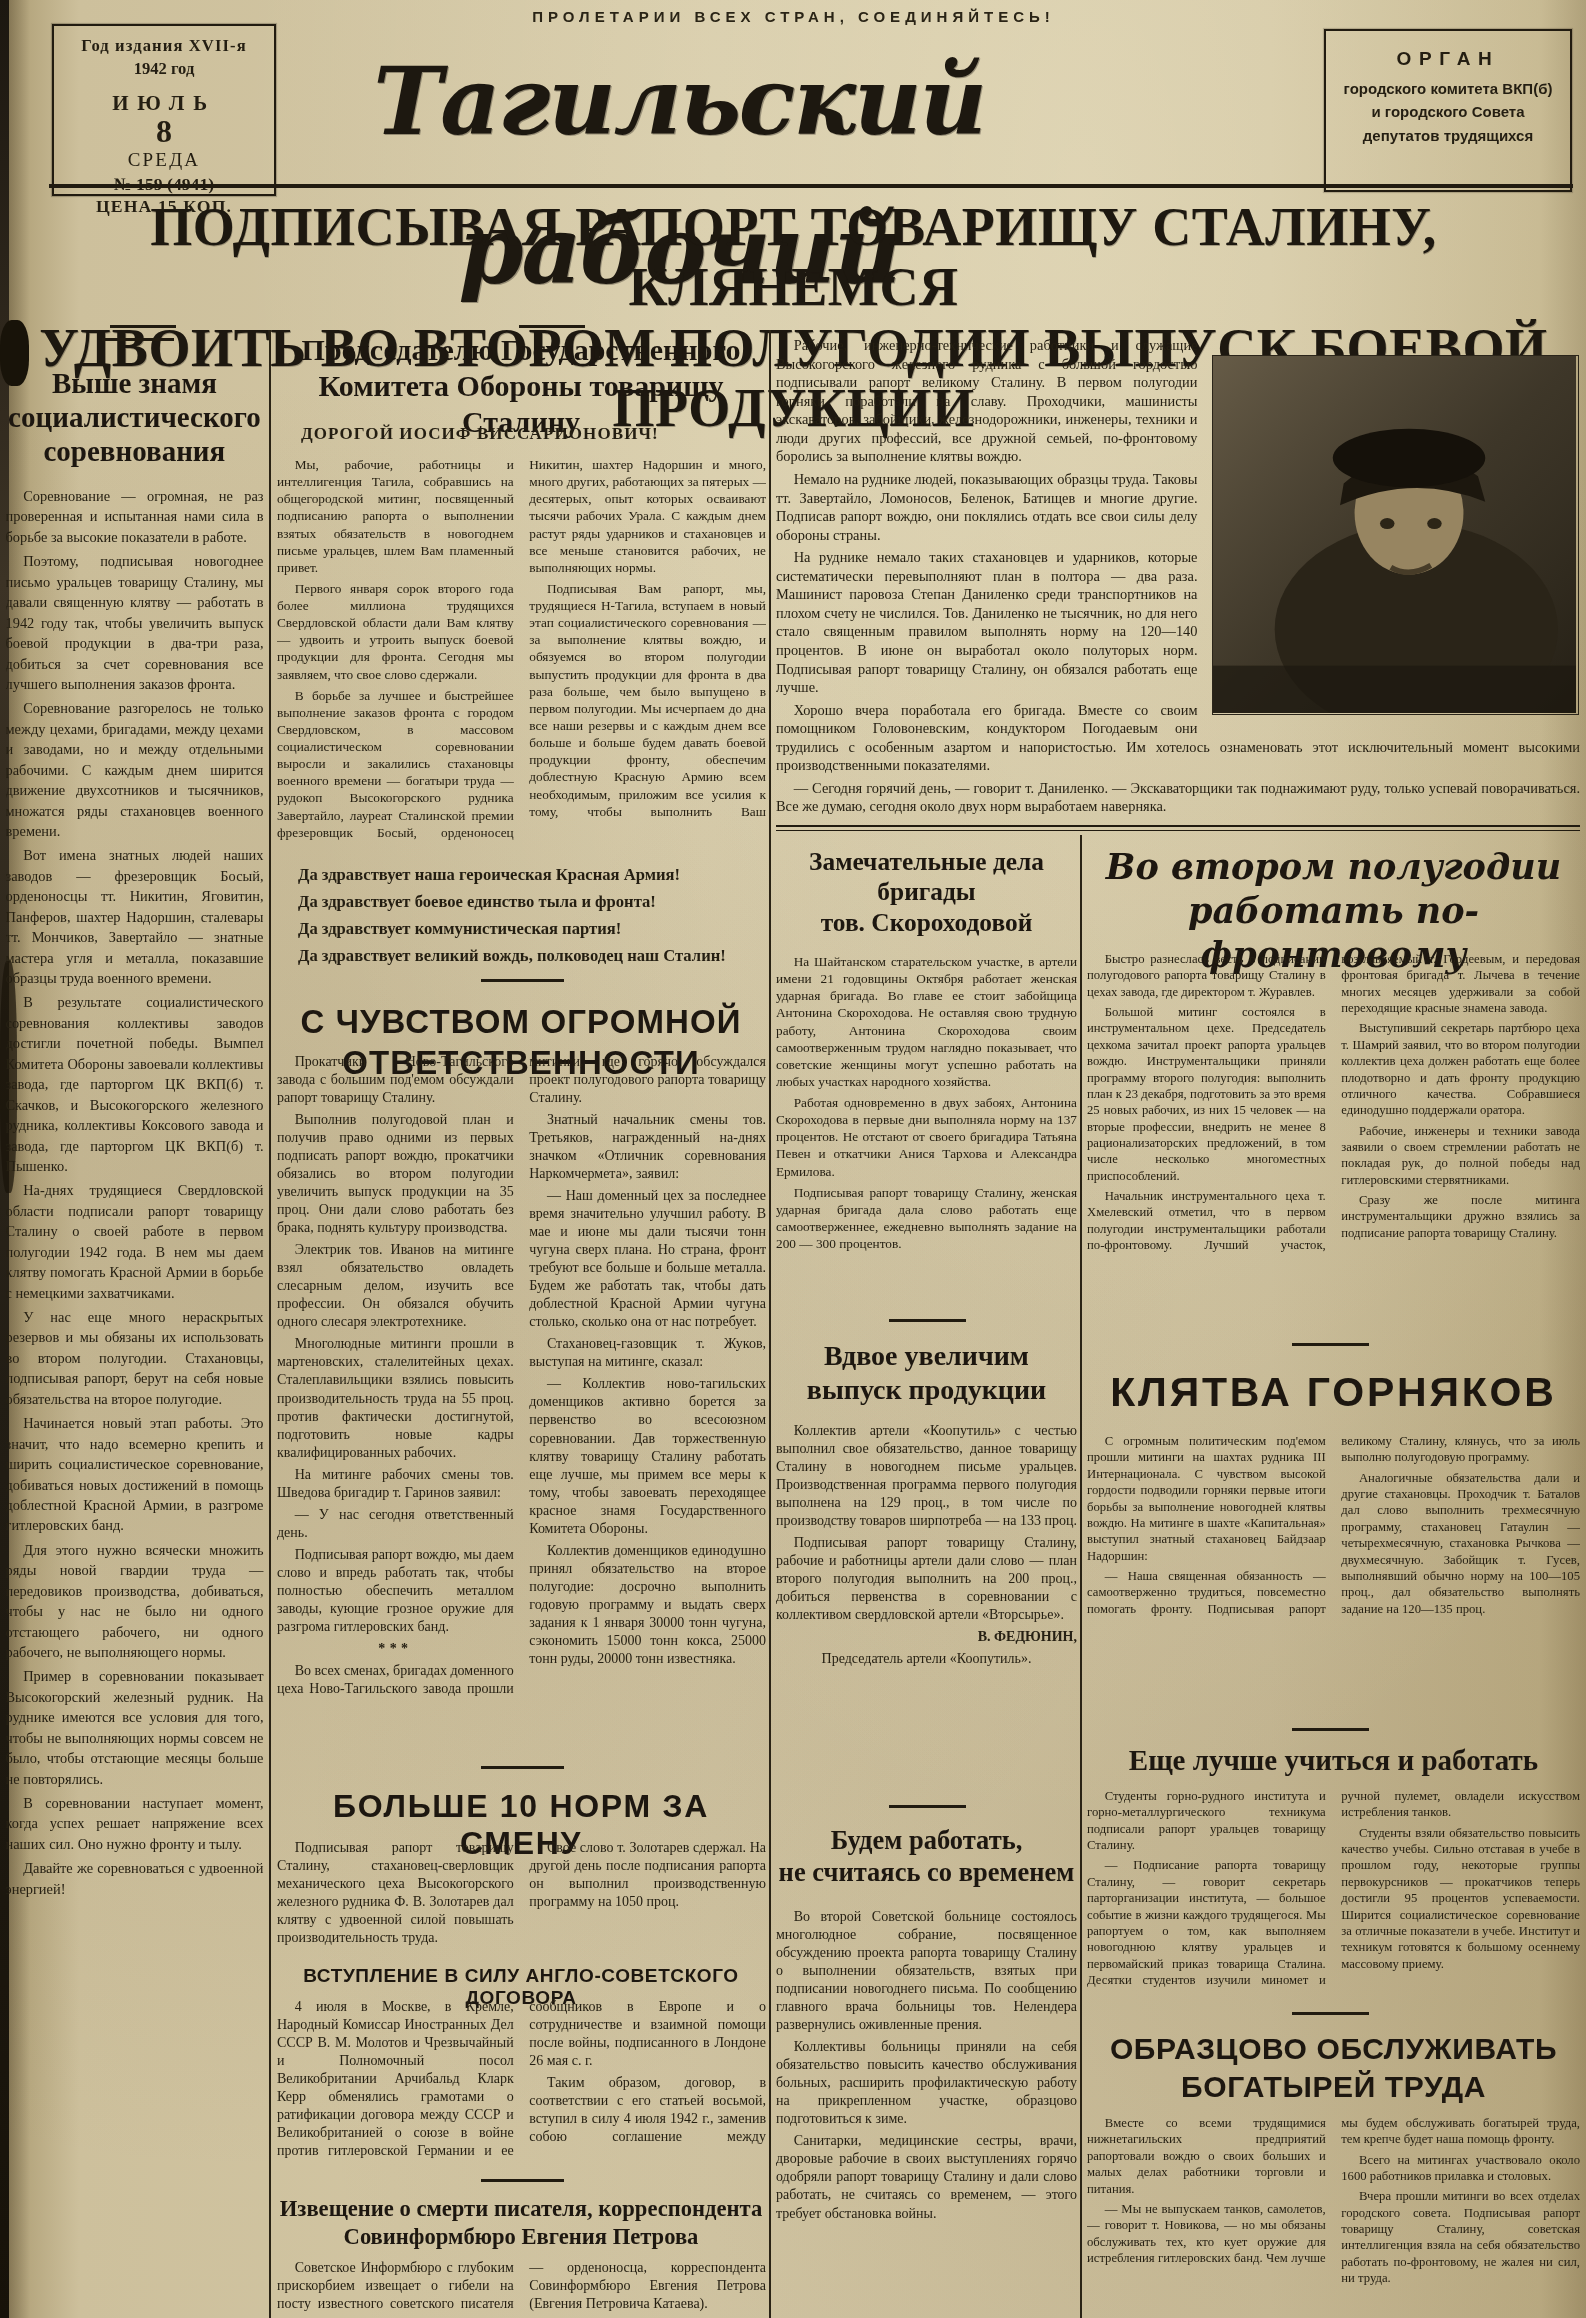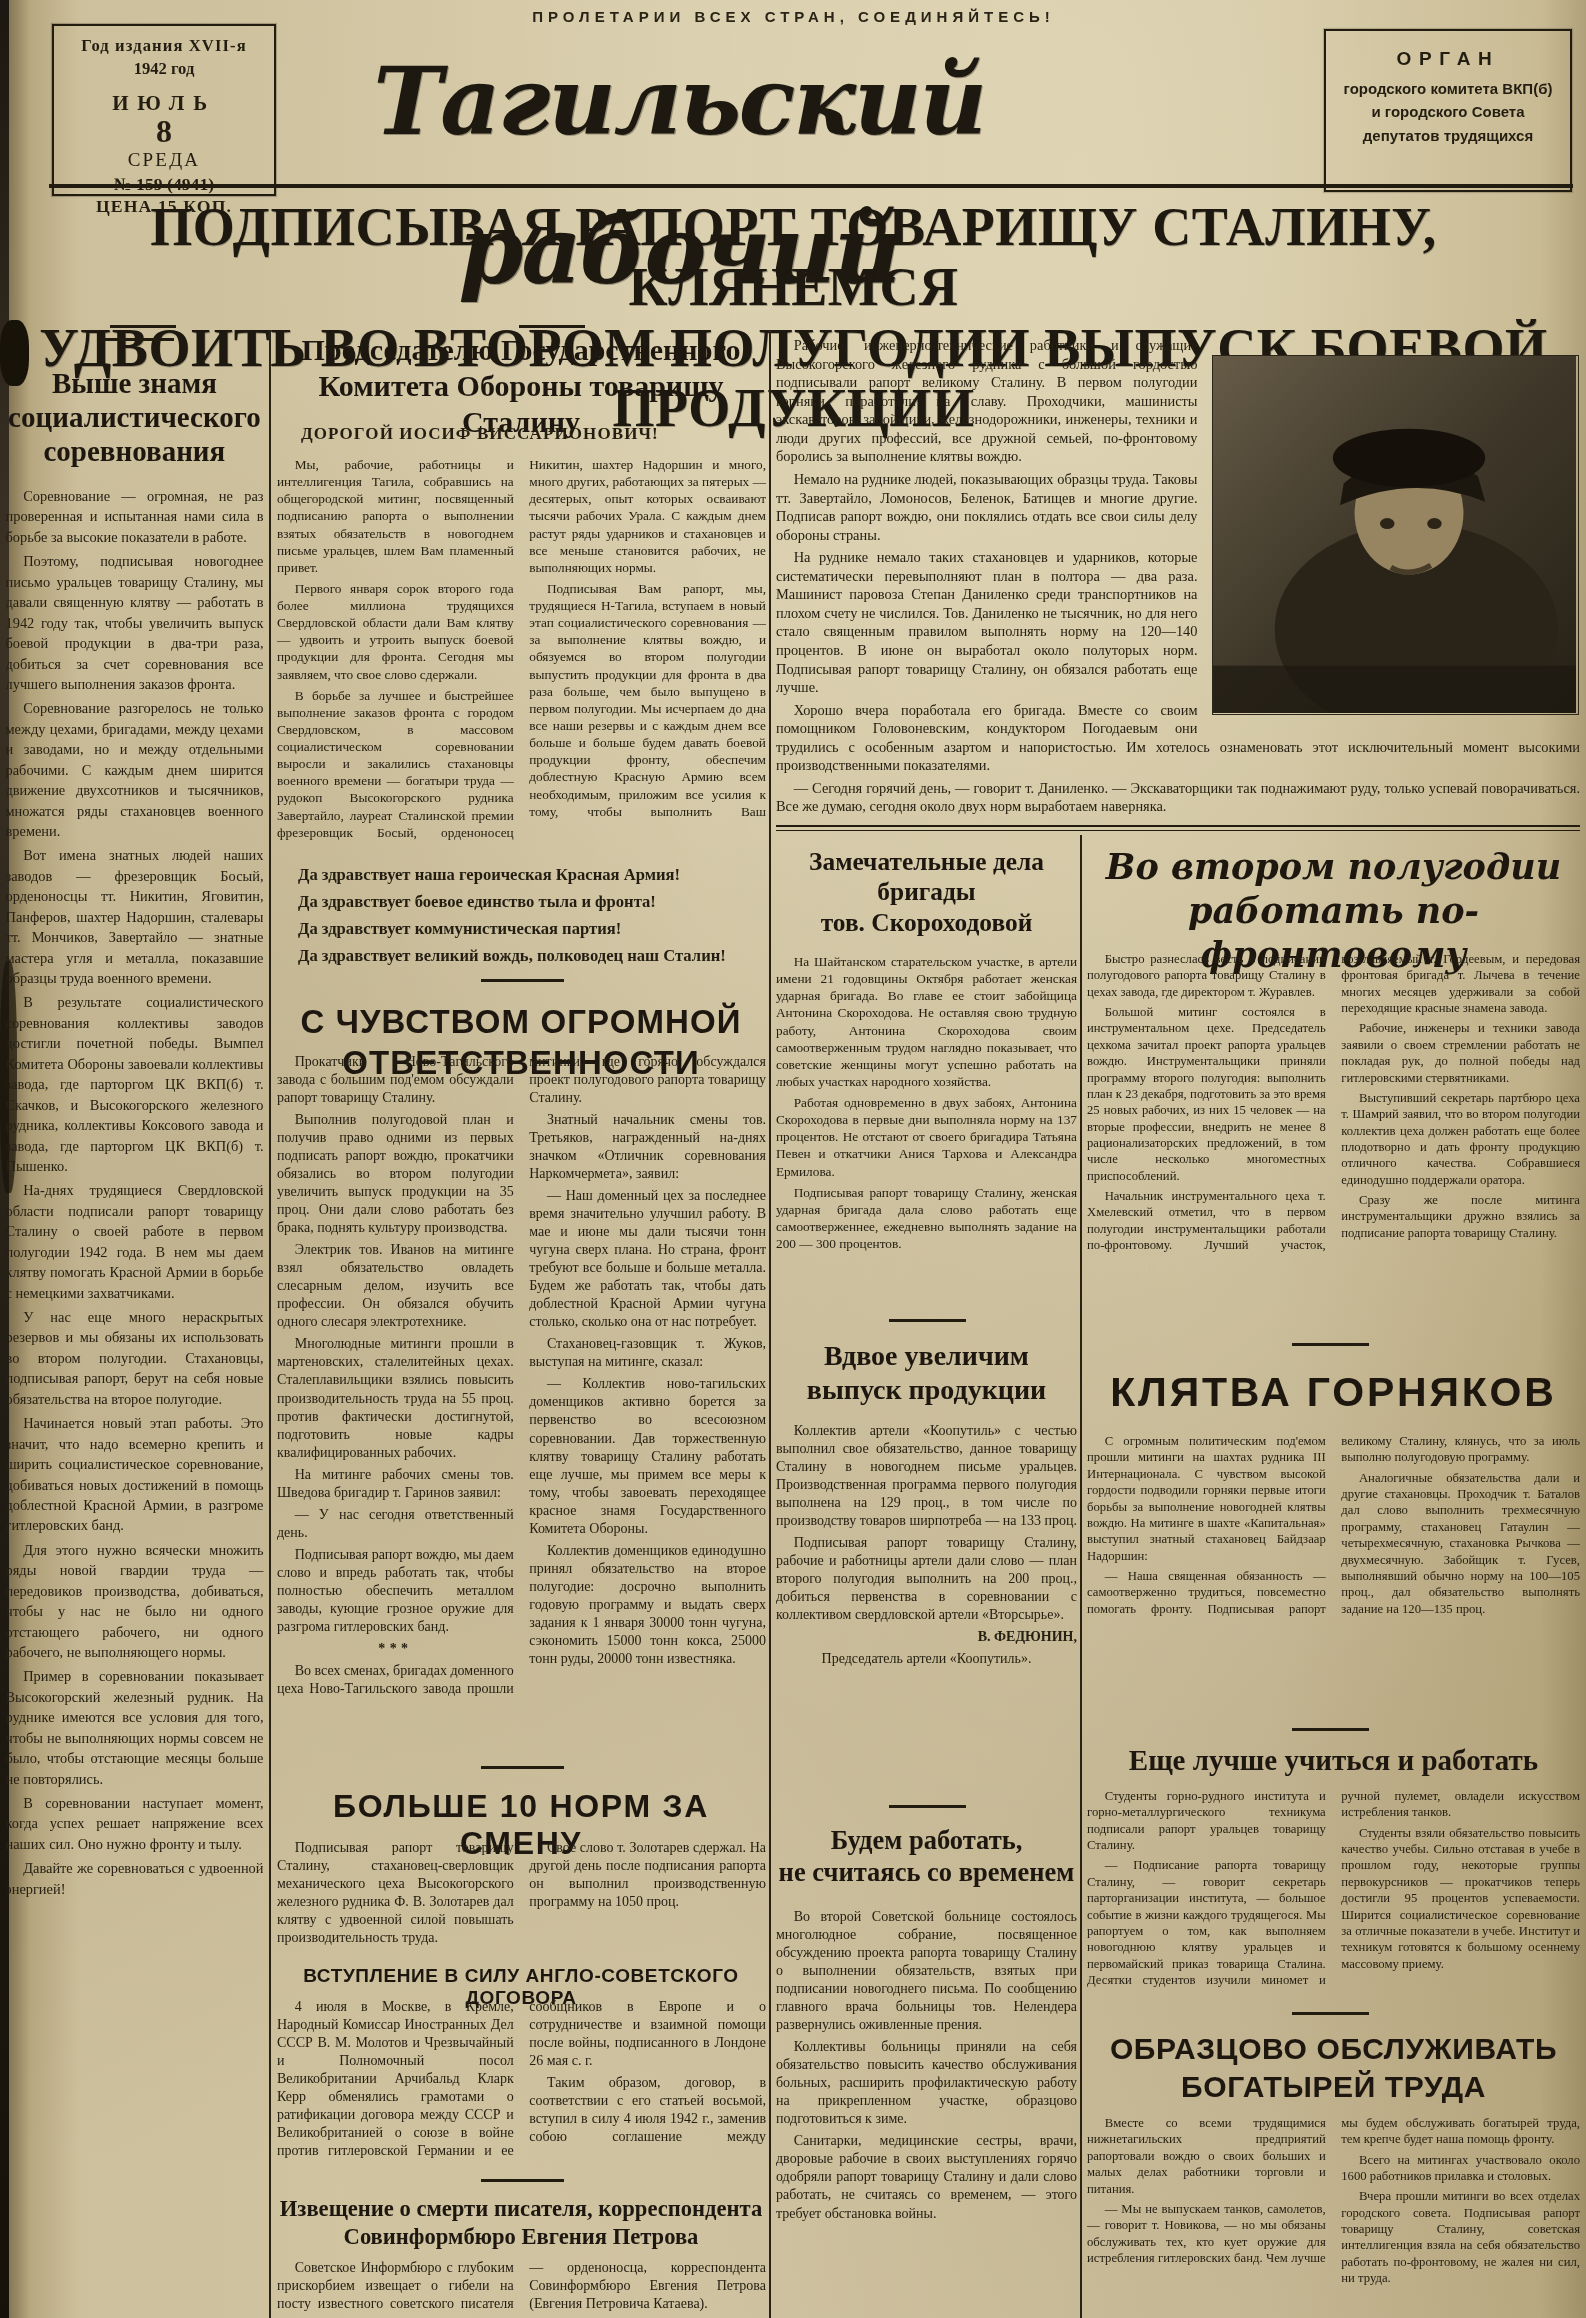--- a/index.html
+++ b/index.html
@@ -247,22 +247,22 @@
     <p>Коллективы больницы приняли на себя обязательство повысить качество обслуживания больных, расширить профилактическую работу на прикрепленном участке, образцово подготовиться к зиме.</p>
     <p>Санитарки, медицинские сестры, врачи, дворовые рабочие в своих выступлениях горячо одобряли рапорт товарищу Сталину и дали слово работать, не считаясь со временем, — этого требует обстановка войны.</p>
   </div>
 
   <h2 class="sec h-ital abs ctr prelines" style="left:1087px;top:845px;width:493px;font-size:35px;line-height:1.25;">Во втором полугодии
 работать по-фронтовому</h2>
   <div class="bt cols2 abs" style="left:1087px;top:951px;width:493px;height:376px;font-size:12.7px;">
     <p>Быстро разнеслась весть о подписании полугодового рапорта товарищу Сталину в цехах завода, где директором т. Журавлев.</p>
     <p>Большой митинг состоялся в инструментальном цехе. Председатель цехкома зачитал проект рапорта уральцев вождю. Инструментальщики приняли программу второго полугодия: выполнить план к 23 декабря, подготовить за это время 25 новых рабочих, из них 15 человек — на вторые профессии, внедрить не менее 8 рационализаторских предложений, в том числе несколько многоместных приспособлений.</p>
     <p>Начальник инструментального цеха т. Хмелевский отметил, что в первом полугодии инструментальщики работали по-фронтовому. Лучший участок, возглавляемый т. Гордеевым, и передовая фронтовая бригада т. Лычева в течение многих месяцев удерживали за собой переходящие красные знамена завода.</p>
+    <p>Выступивший секретарь партбюро цеха т. Шамрий заявил, что во втором полугодии коллектив цеха должен работать еще более плодотворно и дать фронту продукцию отличного качества. Собравшиеся единодушно поддержали оратора.</p>
     <p>Рабочие, инженеры и техники завода заявили о своем стремлении работать не покладая рук, до полной победы над гитлеровскими стервятниками.</p>
-    <p>Выступивший секретарь партбюро цеха т. Шамрий заявил, что во втором полугодии коллектив цеха должен работать еще более плодотворно и дать фронту продукцию отличного качества. Собравшиеся единодушно поддержали оратора.</p>
     <p>Сразу же после митинга инструментальщики дружно взялись за подписание рапорта товарищу Сталину.</p>
   </div>
   <div class="dash" style="left:1292px;top:1343px;width:77px;"></div>
 
   <h2 class="sec h-sans abs ctr" style="left:1087px;top:1369px;width:493px;font-size:41px;letter-spacing:2.8px;">КЛЯТВА ГОРНЯКОВ</h2>
   <div class="bt cols2 abs" style="left:1087px;top:1433px;width:493px;height:282px;font-size:12.7px;">
     <p>С огромным политическим под'емом прошли митинги на шахтах рудника III Интернационала. С чувством высокой гордости подводили горняки первые итоги борьбы за выполнение новогодней клятвы вождю. На митинге в шахте «Капитальная» выступил знатный стахановец Байдзаар Надоршин:</p>
     <p>— Наша священная обязанность — самоотверженно трудиться, повсеместно помогать фронту. Подписывая рапорт великому Сталину, клянусь, что за июль выполню полугодовую программу.</p>
     <p>Аналогичные обязательства дали и другие стахановцы. Проходчик т. Баталов дал слово выполнить трехмесячную программу, стахановец Гатаулин — четырехмесячную, стахановка Рычкова — двухмесячную. Забойщик т. Гусев, выполнявший обычно норму на 100—105 проц., дал обязательство выполнять задание на 120—135 проц.</p>
   </div>

